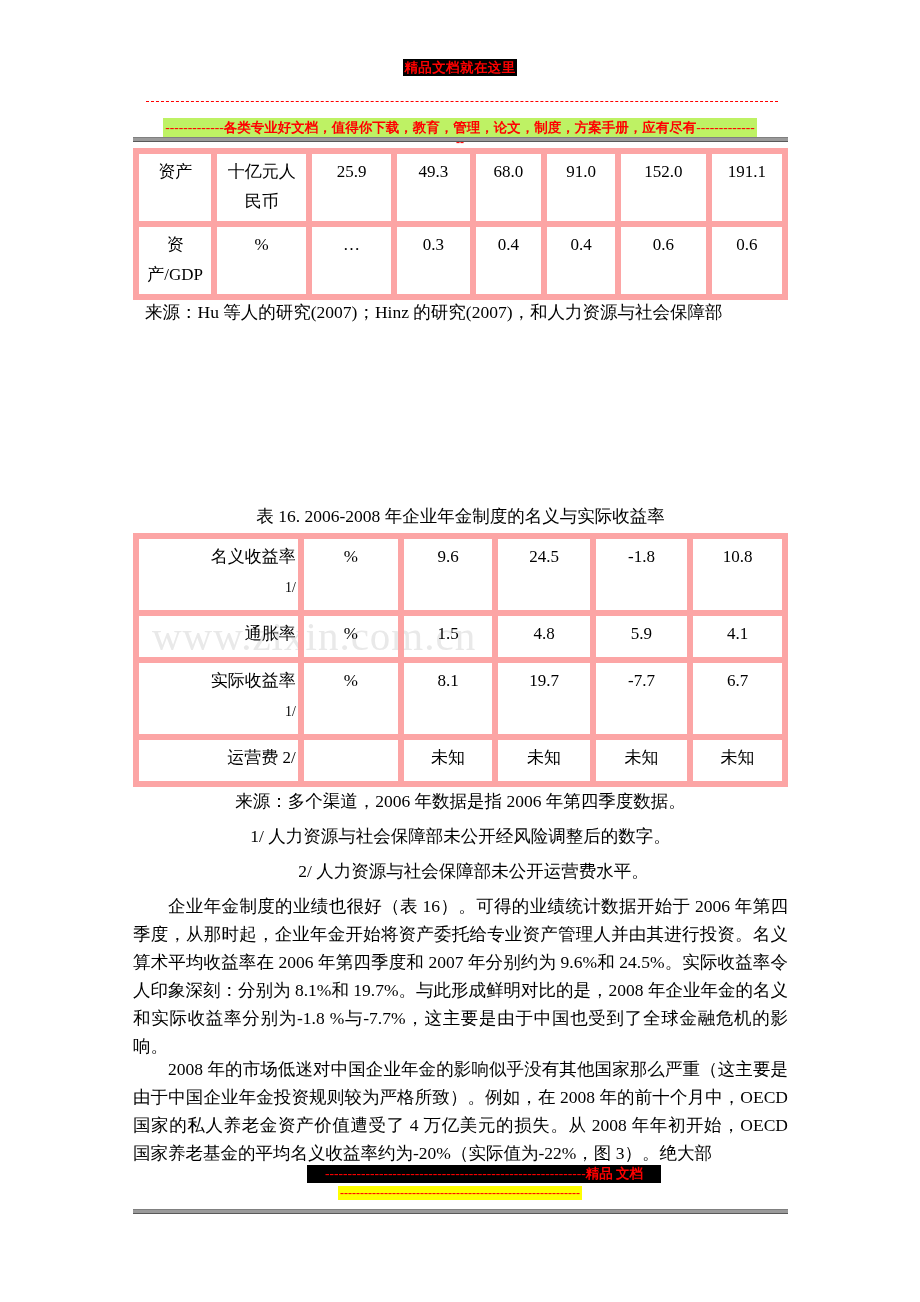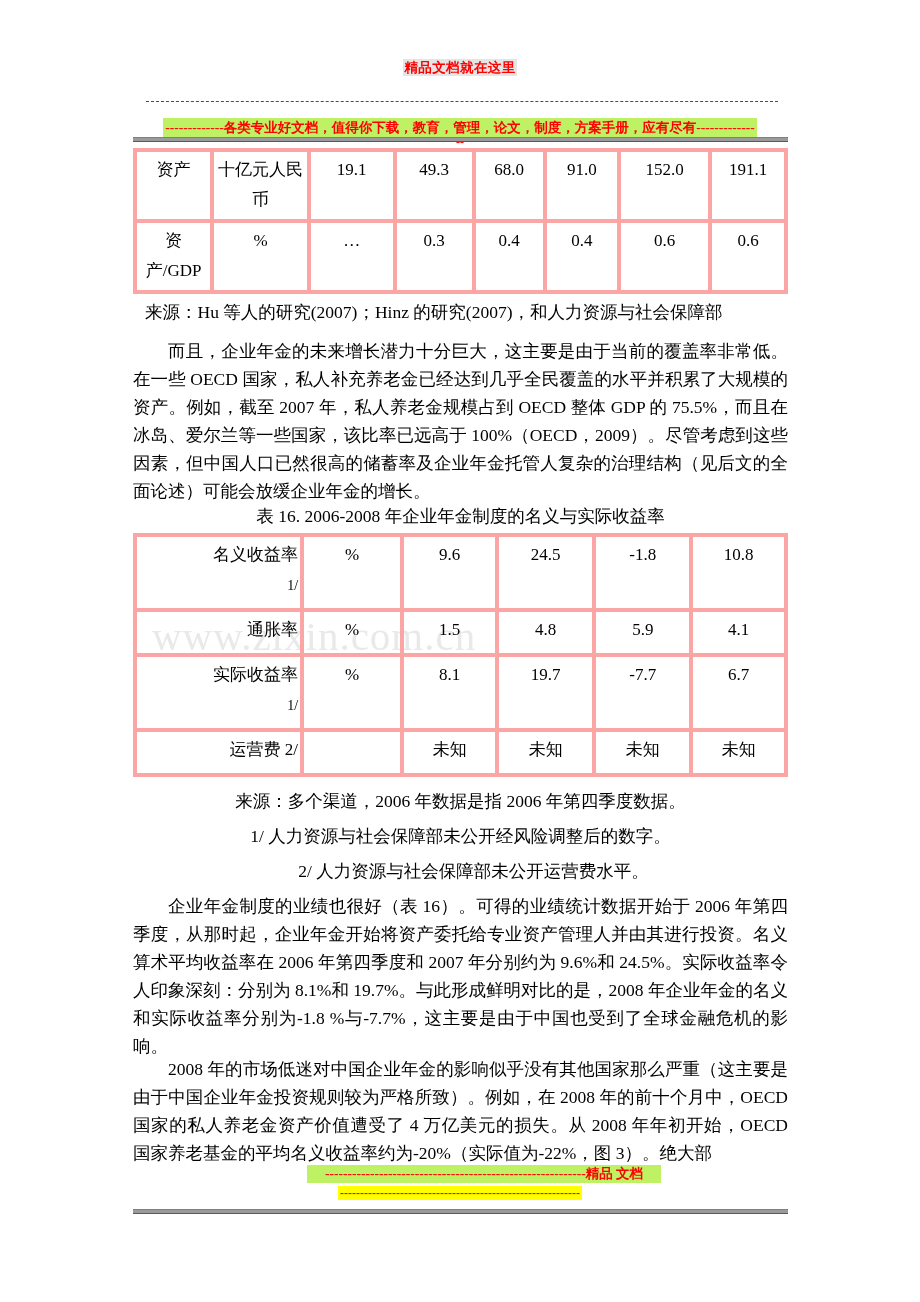--- a/index.html
+++ b/index.html
@@ -42,21 +42,21 @@
   .header {
     position: absolute;
     left: 0;
     top: 58px;
     width: 920px;
     text-align: center;
     z-index: 3;
   }
   .hdr-line1 {
     display: inline-block;
-    background: #e5e5e5;
+    background: #000000;
     color: #ff0000;
     font-family: "Liberation Serif", "DejaVu Serif", serif;
     font-weight: bold;
     font-size: 13.5px;
     line-height: 17px;
     padding: 0 1px;
     letter-spacing: 0.4px;
   }
   .hdr-line2-wrap {
     margin-top: 2px;
@@ -109,21 +109,21 @@
   .footer {
     position: absolute;
     left: 0;
     top: 1164px;
     width: 920px;
     text-align: center;
     z-index: 3;
   }
   .ftr-line1 {
     display: inline-block;
-    background: #bef264;
+    background: #000000;
     color: #ff0000;
     font-family: "Liberation Serif", "DejaVu Serif", serif;
     font-weight: bold;
     font-size: 13.5px;
     line-height: 18px;
     padding: 0 18px;
     white-space: nowrap;
     margin-left: 48px;
   }
   .ftr-line2 {
@@ -151,21 +151,21 @@
   }
 
   
   table.doc-table {
     position: absolute;
     border-collapse: collapse;
     z-index: 1;
     background: transparent;
   }
   table.doc-table td {
-    border: 4px solid #fca5a5;
+    border: 6px solid #fca5a5;
     text-align: center;
     vertical-align: top;
     font-family: "Liberation Serif", "DejaVu Serif", serif;
     font-size: 17px;
     line-height: 30px;
     padding: 3px 2px 2px 2px;
     background: transparent;
   }
 
   
@@ -292,21 +292,21 @@
     <div class="hdr-rule"></div>
     <div class="hdr-dash-center" style="top:78px;">--</div>
   </div>
   <div class="hdr-hr"></div>
 
   <table class="doc-table" id="table-assets">
     <tbody>
       <tr class="row-assets">
         <td class="cw1">资产</td>
         <td class="cw2">十亿元人民币</td>
-        <td class="cw3">19.1</td>
+        <td class="cw3">25.9</td>
         <td class="cw4">49.3</td>
         <td class="cw5">68.0</td>
         <td class="cw6">91.0</td>
         <td class="cw7">152.0</td>
         <td class="cw8">191.1</td>
       </tr>
       <tr class="row-ratio">
         <td class="cw1">资产/GDP</td>
         <td class="cw2">%</td>
         <td class="cw3">…</td>
@@ -314,21 +314,20 @@
         <td class="cw5">0.4</td>
         <td class="cw6">0.4</td>
         <td class="cw7">0.6</td>
         <td class="cw8">0.6</td>
       </tr>
     </tbody>
   </table>
 
   <div class="txt src-line">来源：Hu 等人的研究(2007)；Hinz 的研究(2007)，和人力资源与社会保障部</div>
 
-  <div class="txt para-1">而且，企业年金的未来增长潜力十分巨大，这主要是由于当前的覆盖率非常低。在一些 OECD 国家，私人补充养老金已经达到几乎全民覆盖的水平并积累了大规模的资产。例如，截至 2007 年，私人养老金规模占到 OECD 整体 GDP 的 75.5%，而且在冰岛、爱尔兰等一些国家，该比率已远高于 100%（OECD，2009）。尽管考虑到这些因素，但中国人口已然很高的储蓄率及企业年金托管人复杂的治理结构（见后文的全面论述）可能会放缓企业年金的增长。</div>
 
   <div class="txt tbl16-caption">表 16.  2006-2008 年企业年金制度的名义与实际收益率</div>
 
   <table class="doc-table" id="table-returns">
     <tbody>
       <tr class="r-tall">
         <td class="c1"><span>名义收益率</span><br><span class="note-num">1/</span></td>
         <td class="c2 unit-pct">%</td>
         <td class="c3">9.6</td>
         <td class="c4">24.5</td>

